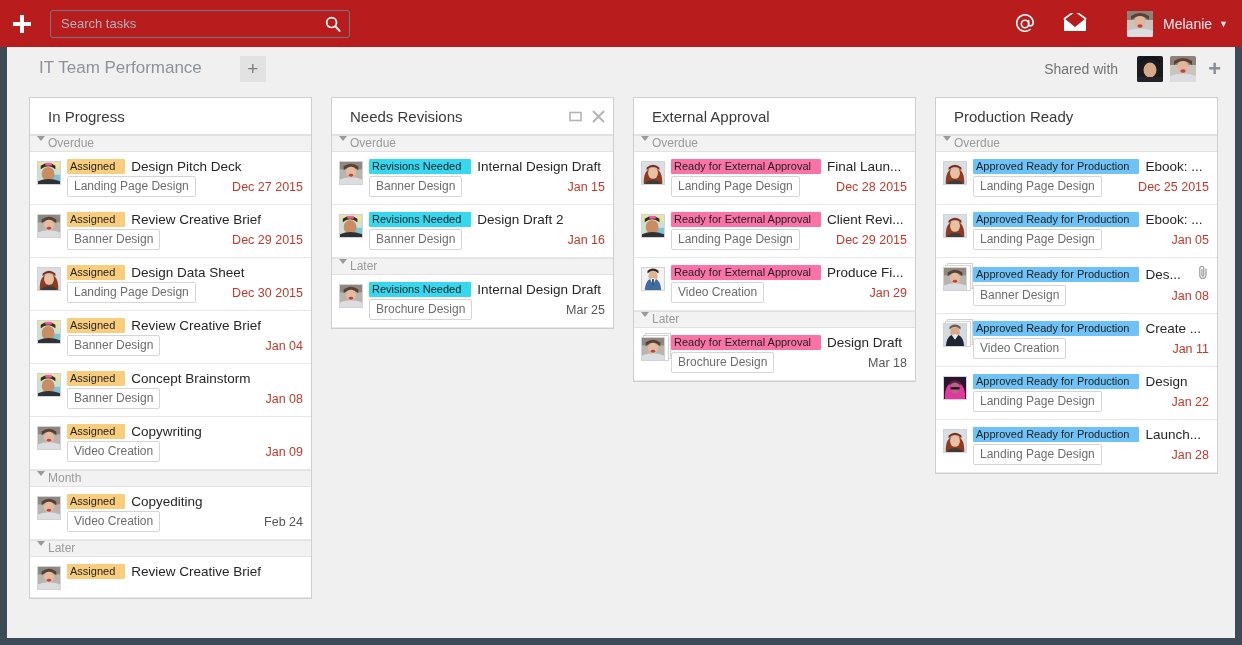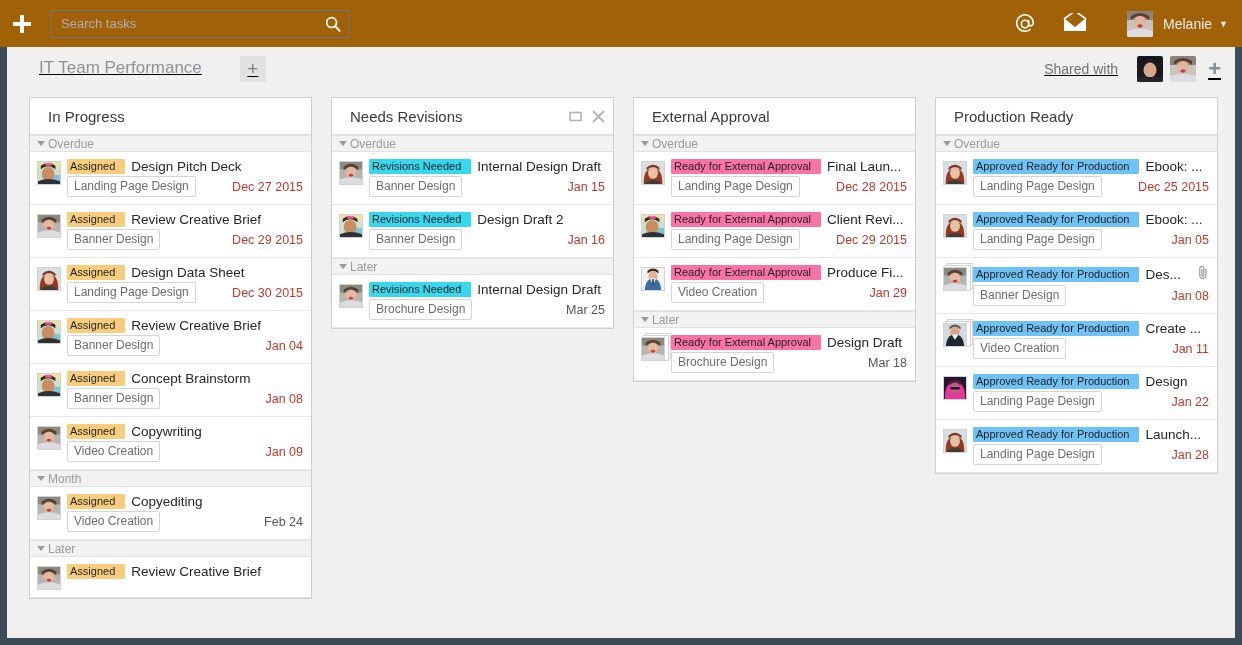--- a/index.html
+++ b/index.html
@@ -14,21 +14,21 @@
     border-left: 7px solid #3d4b59;
     border-right: 7px solid #3d4b59;
     border-bottom: 7px solid #3d4b59;
     background: #f0f0f0;
     display: flex; flex-direction: column;
   }
 
   
   .topbar {
     height: 47px; flex: 0 0 47px;
-    background: #a16207;
+    background: #b91c1c;
     display: flex; align-items: center;
     padding: 0 14px 0 4px;
     position: relative;
     margin: -0px -7px 0 -7px;
   }
   .add-board-btn {
     width: 36px; height: 36px;
     display: flex; align-items: center; justify-content: center;
     color: #ffffff; cursor: pointer;
     flex: 0 0 36px;
@@ -64,21 +64,20 @@
   .user-name { color: #e6eaee; font-size: 14px; margin-left: 10px; }
   .caret-down { margin-left: 7px; color: #e6eaee; font-size: 9px; }
 
   
   .tabbar {
     height: 50px; flex: 0 0 50px;
     background: #f0f0f0;
     display: flex; align-items: center;
     padding: 0 14px 7px 22px;
     position: relative;
-    text-decoration: underline;
   }
   .tab {
     font-size: 17px; color: #8d9298;
     padding: 6px 10px 8px 10px; cursor: pointer;
     position: relative; white-space: nowrap;
   }
   .tab.active { color: #1d1d1d; }
   .tab.active::after {
     content:""; position: absolute; left: 6px; right: 2px; bottom: 0;
     height: 3px; background: #7ed321;
@@ -127,21 +126,21 @@
   .col-title { font-size: 15px; color: #3a3a3a; flex: 1 1 auto; }
   .col-actions { display: flex; align-items: center; gap: 10px; color: #b4b4b4; }
   .col-actions .ci { cursor: pointer; display:flex; align-items:center; }
   .col-body { flex: 1 1 auto; overflow: hidden; background:#fff; }
 
   .group-header {
     background: #f2f2f2;
     border-bottom: 1px solid #e2e2e2;
     border-top: 1px solid #e2e2e2;
     height: 17px;
-    display: flex; align-items: center;
+    display: flex; align-items: flex-start;
     padding-left: 7px;
     font-size: 12px; color: #9a9a9a;
     cursor: pointer;
   }
   .group-header .tri {
     width: 0; height: 0;
     border-left: 4px solid transparent; border-right: 4px solid transparent;
     border-top: 5px solid #9a9a9a; margin-right: 3px;
   }
 

